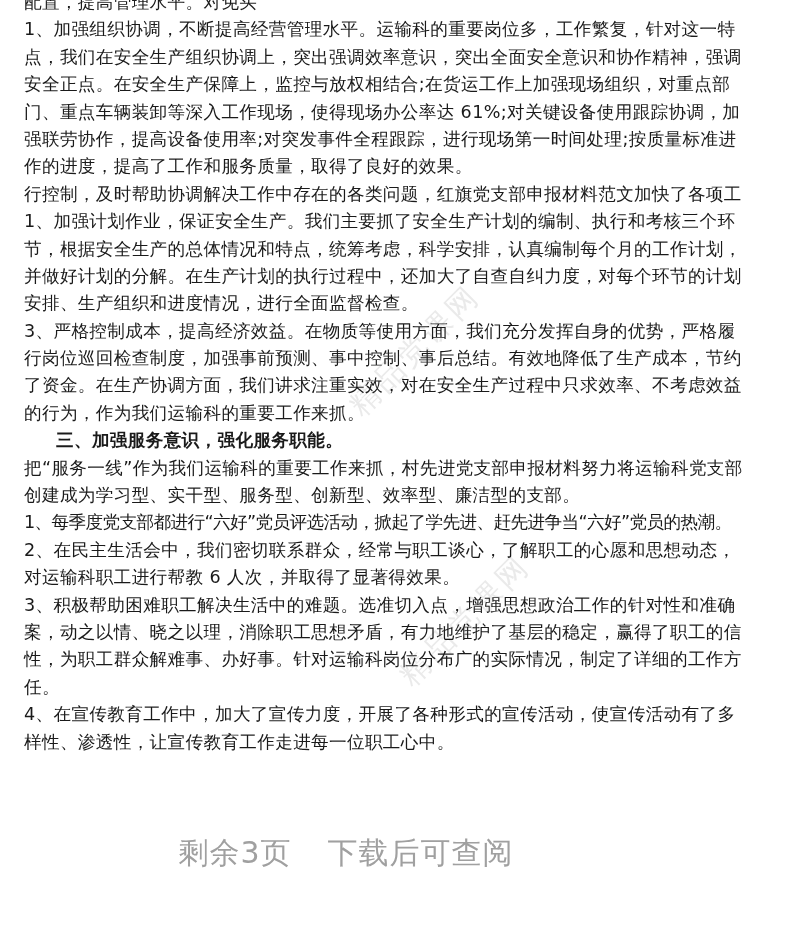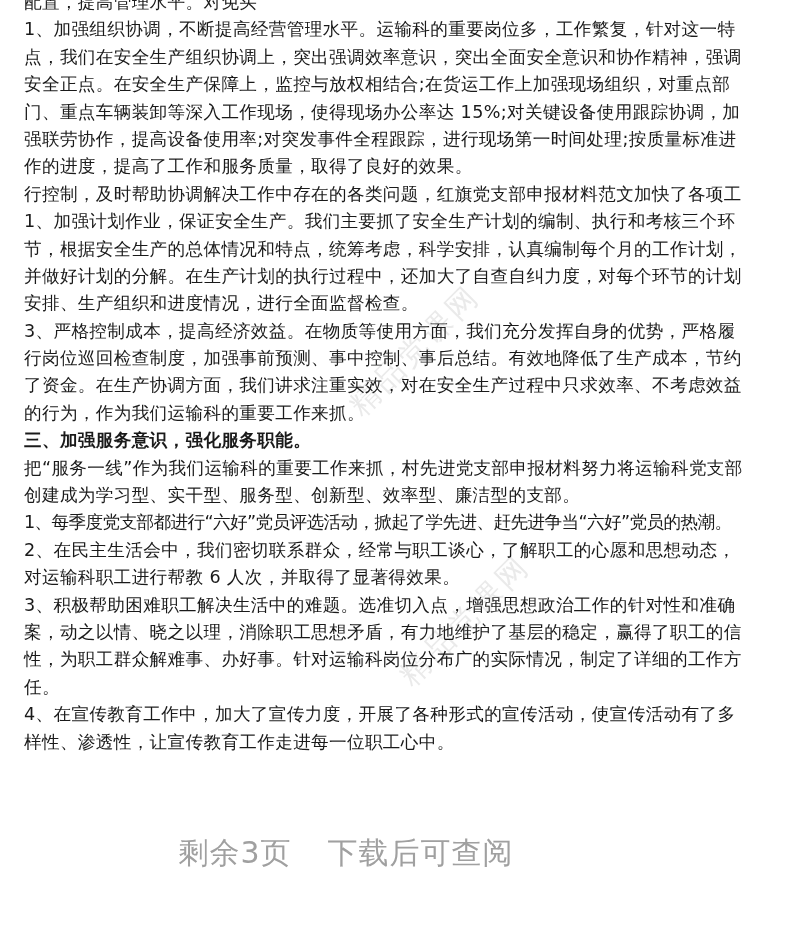--- a/index.html
+++ b/index.html
@@ -23,20 +23,21 @@
   }
   .line {
     font-size: 17.6px;
     line-height: 27.4px;
     height: 27.4px;
     white-space: nowrap;
     letter-spacing: 0.35px;
   }
   .line.bold {
     font-weight: bold;
+    margin-left: 32px;
   }
   .cutoff {
     color: #1a1a1a;
   }
   .watermark {
     position: absolute;
     color: rgba(180,180,180,0.28);
     font-size: 30px;
     transform: rotate(-45deg);
     white-space: nowrap;
@@ -62,21 +63,21 @@
 <body>
 
 <div class="watermark" style="left:330px; top:330px;">精品党课网</div>
 <div class="watermark" style="left:380px; top:600px;">精品党课网</div>
 
 <div class="doc">
   <div class="line cutoff">配置，提高管理水平。对免买</div>
   <div class="line">1、加强组织协调，不断提高经营管理水平。运输科的重要岗位多，工作繁复，针对这一特</div>
   <div class="line">点，我们在安全生产组织协调上，突出强调效率意识，突出全面安全意识和协作精神，强调</div>
   <div class="line">安全正点。在安全生产保障上，监控与放权相结合;在货运工作上加强现场组织，对重点部</div>
-  <div class="line">门、重点车辆装卸等深入工作现场，使得现场办公率达 15%;对关键设备使用跟踪协调，加</div>
+  <div class="line">门、重点车辆装卸等深入工作现场，使得现场办公率达 61%;对关键设备使用跟踪协调，加</div>
   <div class="line">强联劳协作，提高设备使用率;对突发事件全程跟踪，进行现场第一时间处理;按质量标准进</div>
   <div class="line">作的进度，提高了工作和服务质量，取得了良好的效果。</div>
   <div class="line">行控制，及时帮助协调解决工作中存在的各类问题，红旗党支部申报材料范文加快了各项工</div>
   <div class="line">1、加强计划作业，保证安全生产。我们主要抓了安全生产计划的编制、执行和考核三个环</div>
   <div class="line">节，根据安全生产的总体情况和特点，统筹考虑，科学安排，认真编制每个月的工作计划，</div>
   <div class="line">并做好计划的分解。在生产计划的执行过程中，还加大了自查自纠力度，对每个环节的计划</div>
   <div class="line">安排、生产组织和进度情况，进行全面监督检查。</div>
   <div class="line">3、严格控制成本，提高经济效益。在物质等使用方面，我们充分发挥自身的优势，严格履</div>
   <div class="line">行岗位巡回检查制度，加强事前预测、事中控制、事后总结。有效地降低了生产成本，节约</div>
   <div class="line">了资金。在生产协调方面，我们讲求注重实效，对在安全生产过程中只求效率、不考虑效益</div>

